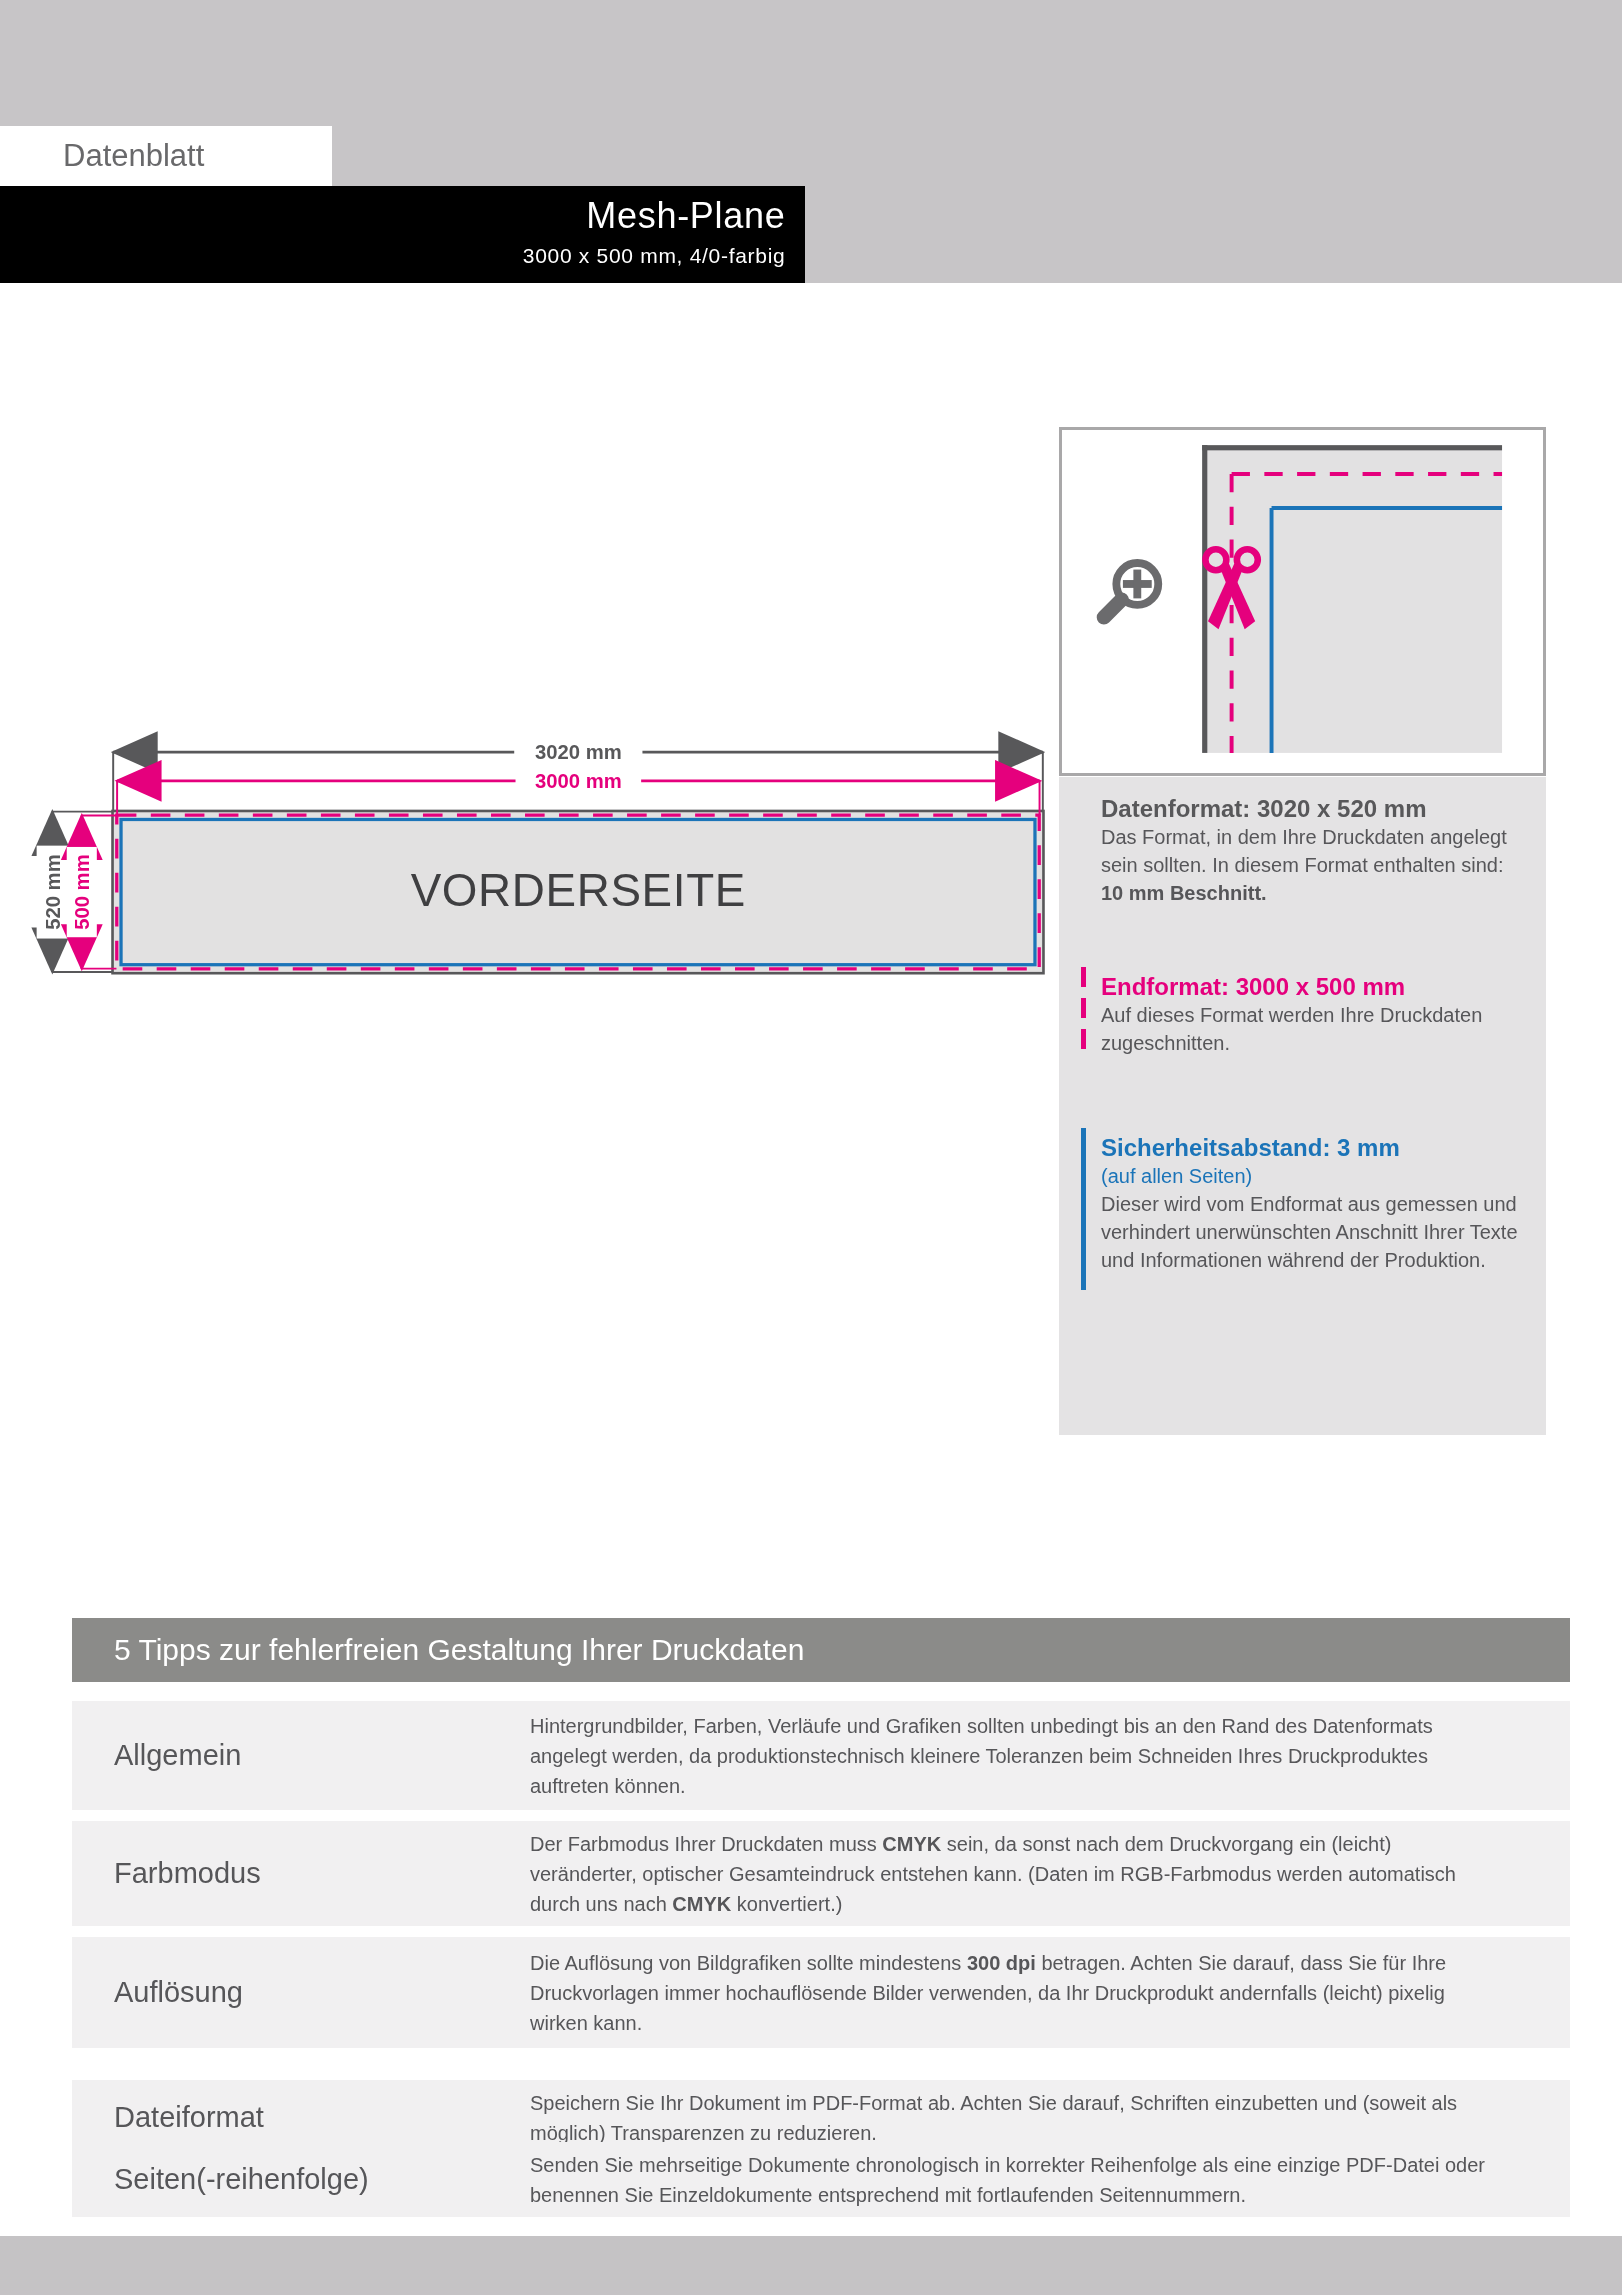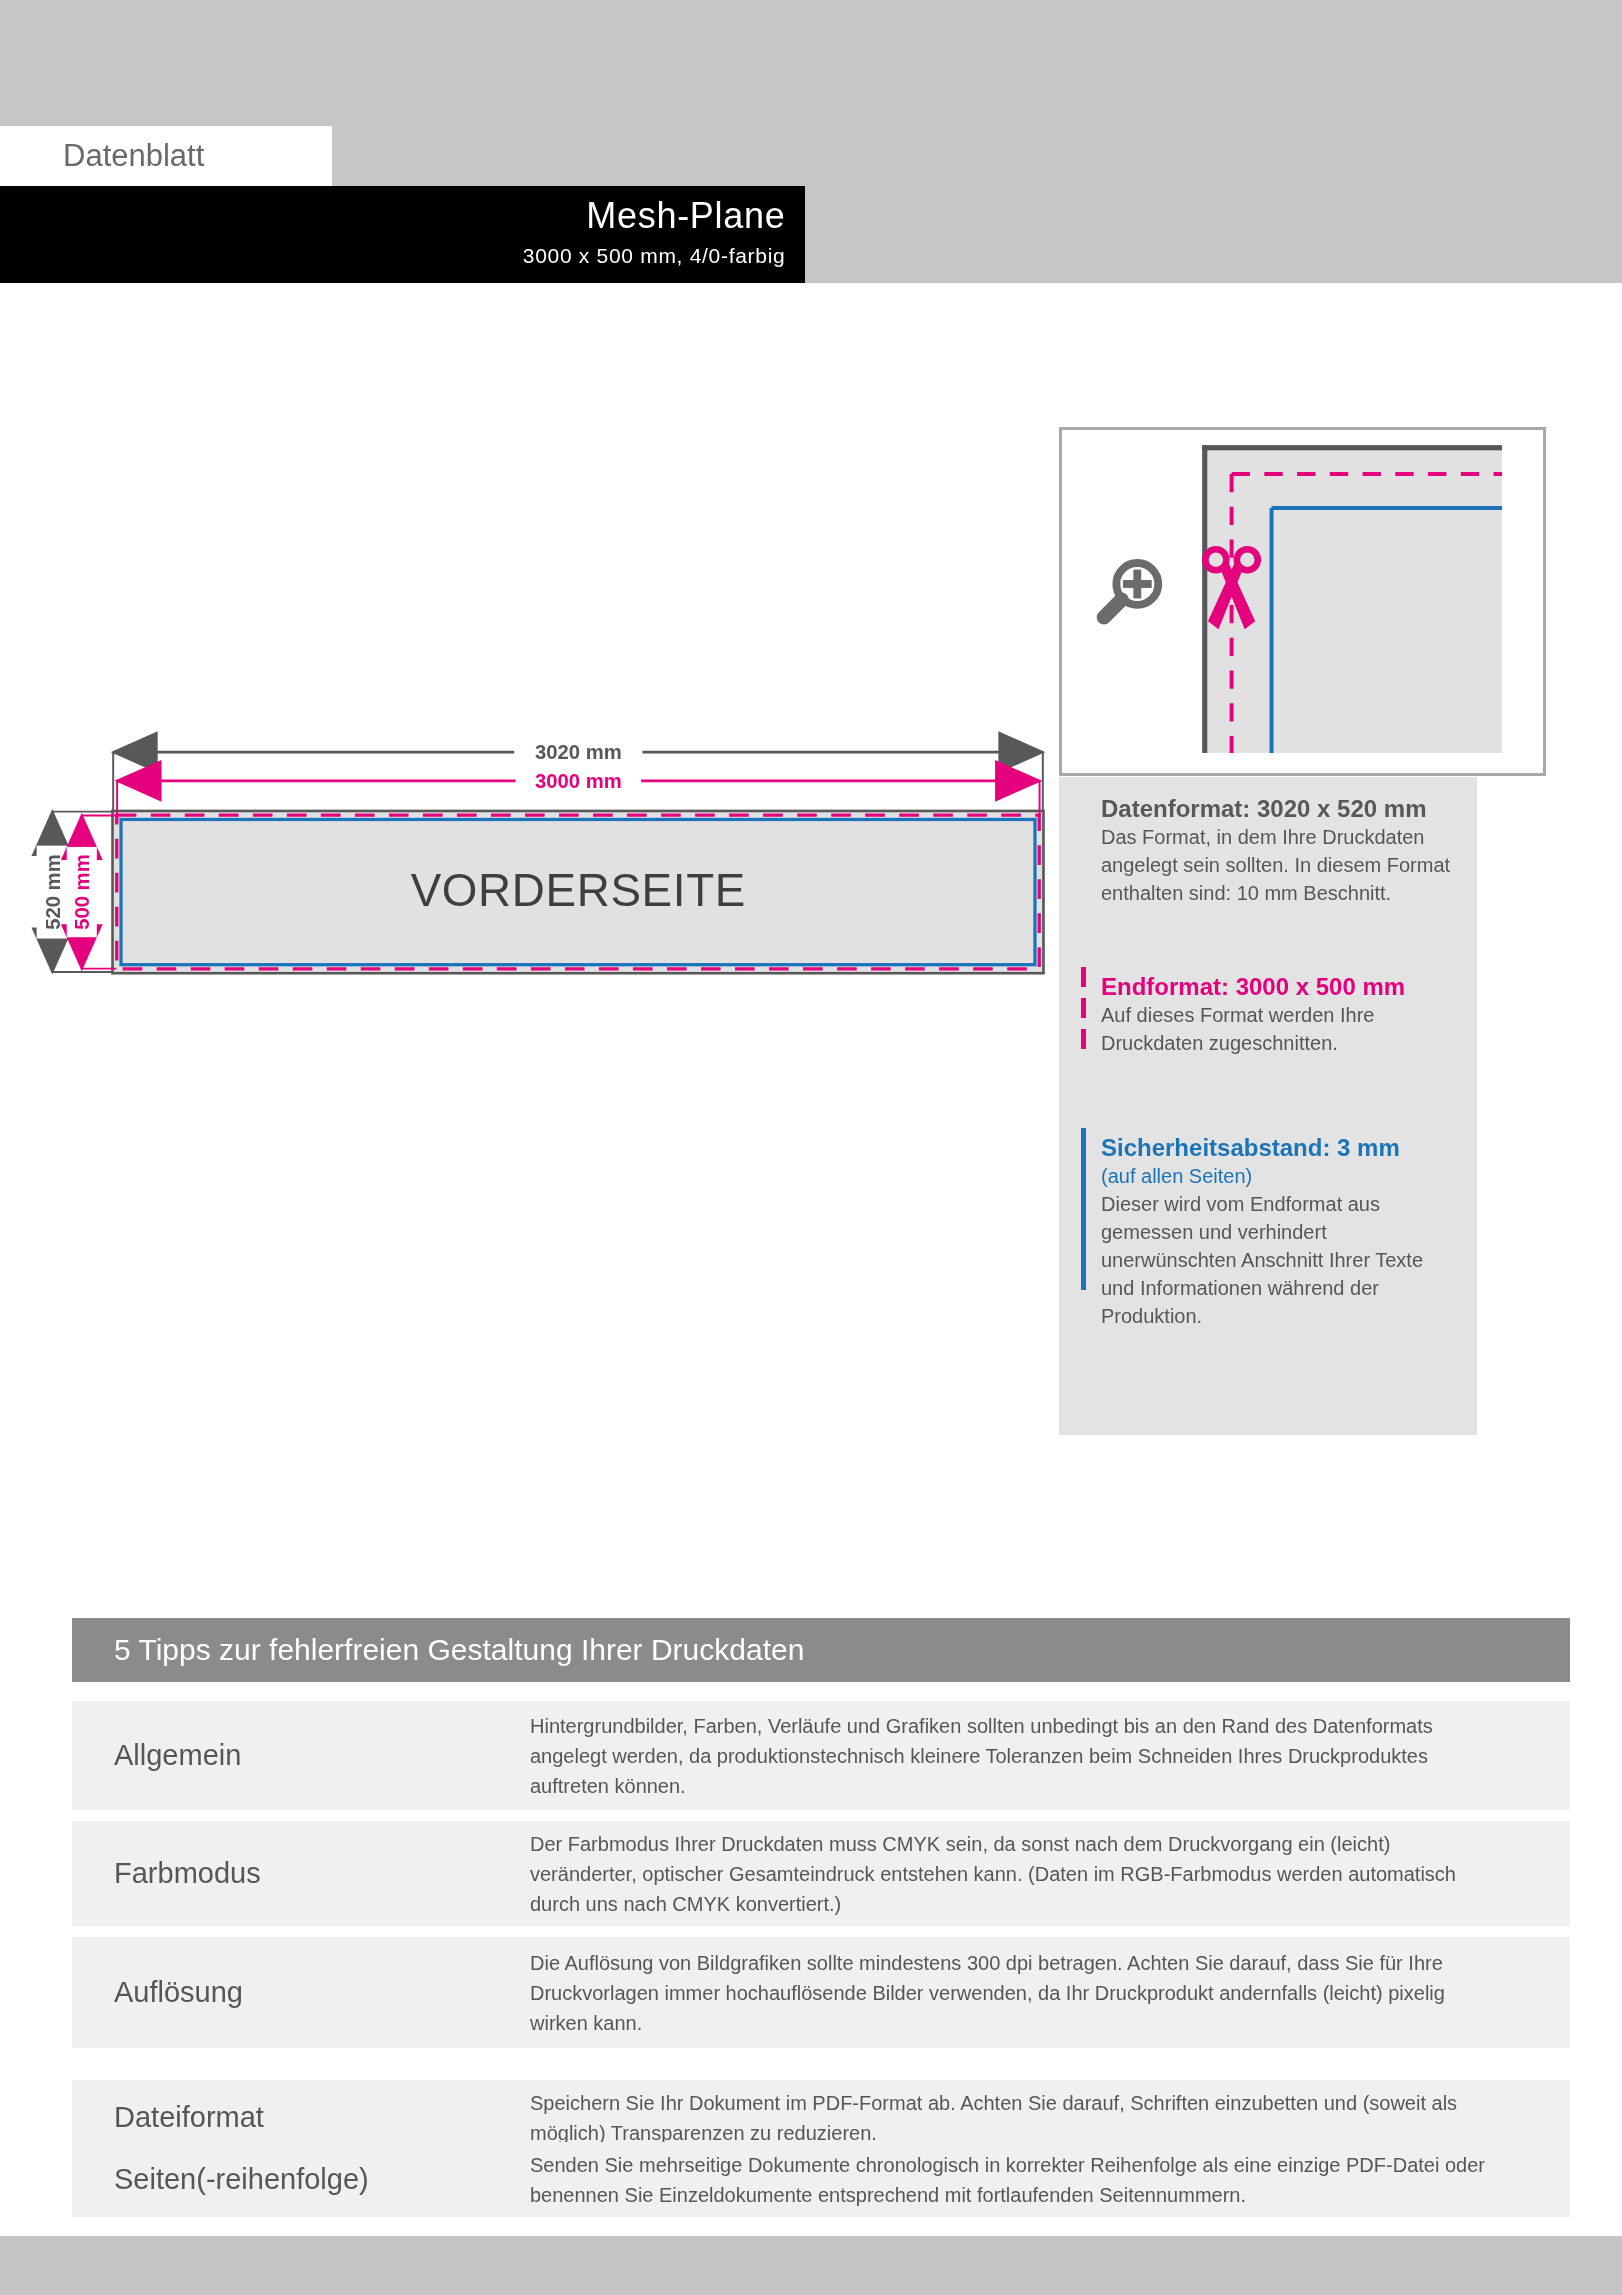--- a/index.html
+++ b/index.html
@@ -16,25 +16,25 @@
   .band-sub{font-size:21px;font-weight:300;margin-top:6.5px;letter-spacing:0.7px;}
 
   
   .diagram-svg{position:absolute;left:0;top:720px;}
 
   
   .detail-box{position:absolute;left:1059px;top:427px;width:487px;height:349px;background:#fff;
               border:3.9px solid #a9a8a9;box-sizing:border-box;}
 
   
-  .info-panel{position:absolute;left:1059px;top:777px;width:418px;height:658px;background:#e4e3e4;
+  .info-panel{position:absolute;left:1059px;top:777px;width:487px;height:658px;background:#e4e3e4;
               box-sizing:border-box;padding:17px 22px 0 42px;overflow:hidden;}
   .info-panel h3{margin:0;font-size:24px;line-height:29px;font-weight:700;color:#58585a;}
   .info-panel p{margin:0;font-size:20px;line-height:28px;color:#565659;}
-  .b{font-weight:400;margin-top:48px;}
+  .b{font-weight:700;margin-top:48px;}
   .sec{position:relative;}
   .sec-end{margin-top:65px;}
   .sec-safe{margin-top:76px;}
   .marker{position:absolute;left:-19.6px;width:4.6px;}
   .marker-magenta{top:-5.2px;height:86px;
       background:repeating-linear-gradient(180deg,#e5007d 0 19.6px,rgba(0,0,0,0) 19.6px 31px);}
   .marker-blue{top:-5.2px;height:162px;background:#1b74b8;}
   .mag-h{color:#e5007d !important;}
   .blu-h{color:#1b74b8 !important;}
   .blu-t{color:#1b74b8 !important;}

